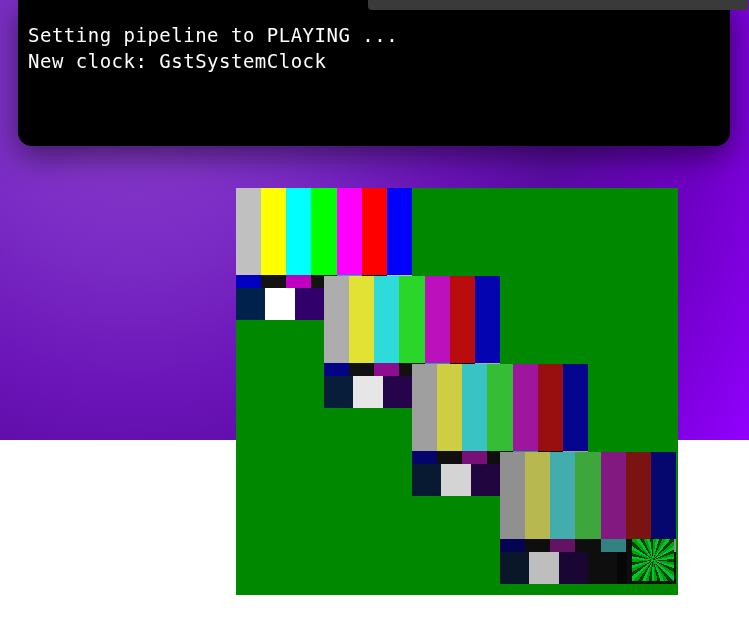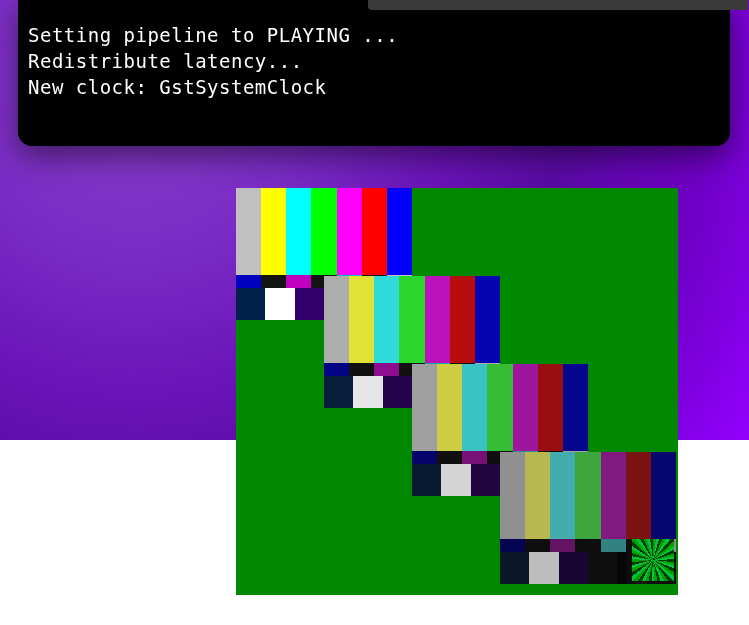--- a/index.html
+++ b/index.html
@@ -131,21 +131,20 @@
   }
 </style>
 </head>
 <body>
 
 <div class="desktop">
 
   <div class="terminal-window">
     <div class="terminal-titlebar"></div>
     <div class="terminal-line">Setting pipeline to PLAYING ...</div>
-    <div class="terminal-line">Redistribute latency...</div>
     <div class="terminal-line">New clock: GstSystemClock</div>
   </div>
 
   <div class="video-window">
 
     <div class="smpte smpte1">
       <div class="top">
         <div class="c-white"></div>
           <div class="c-yellow"></div>
           <div class="c-cyan"></div>

